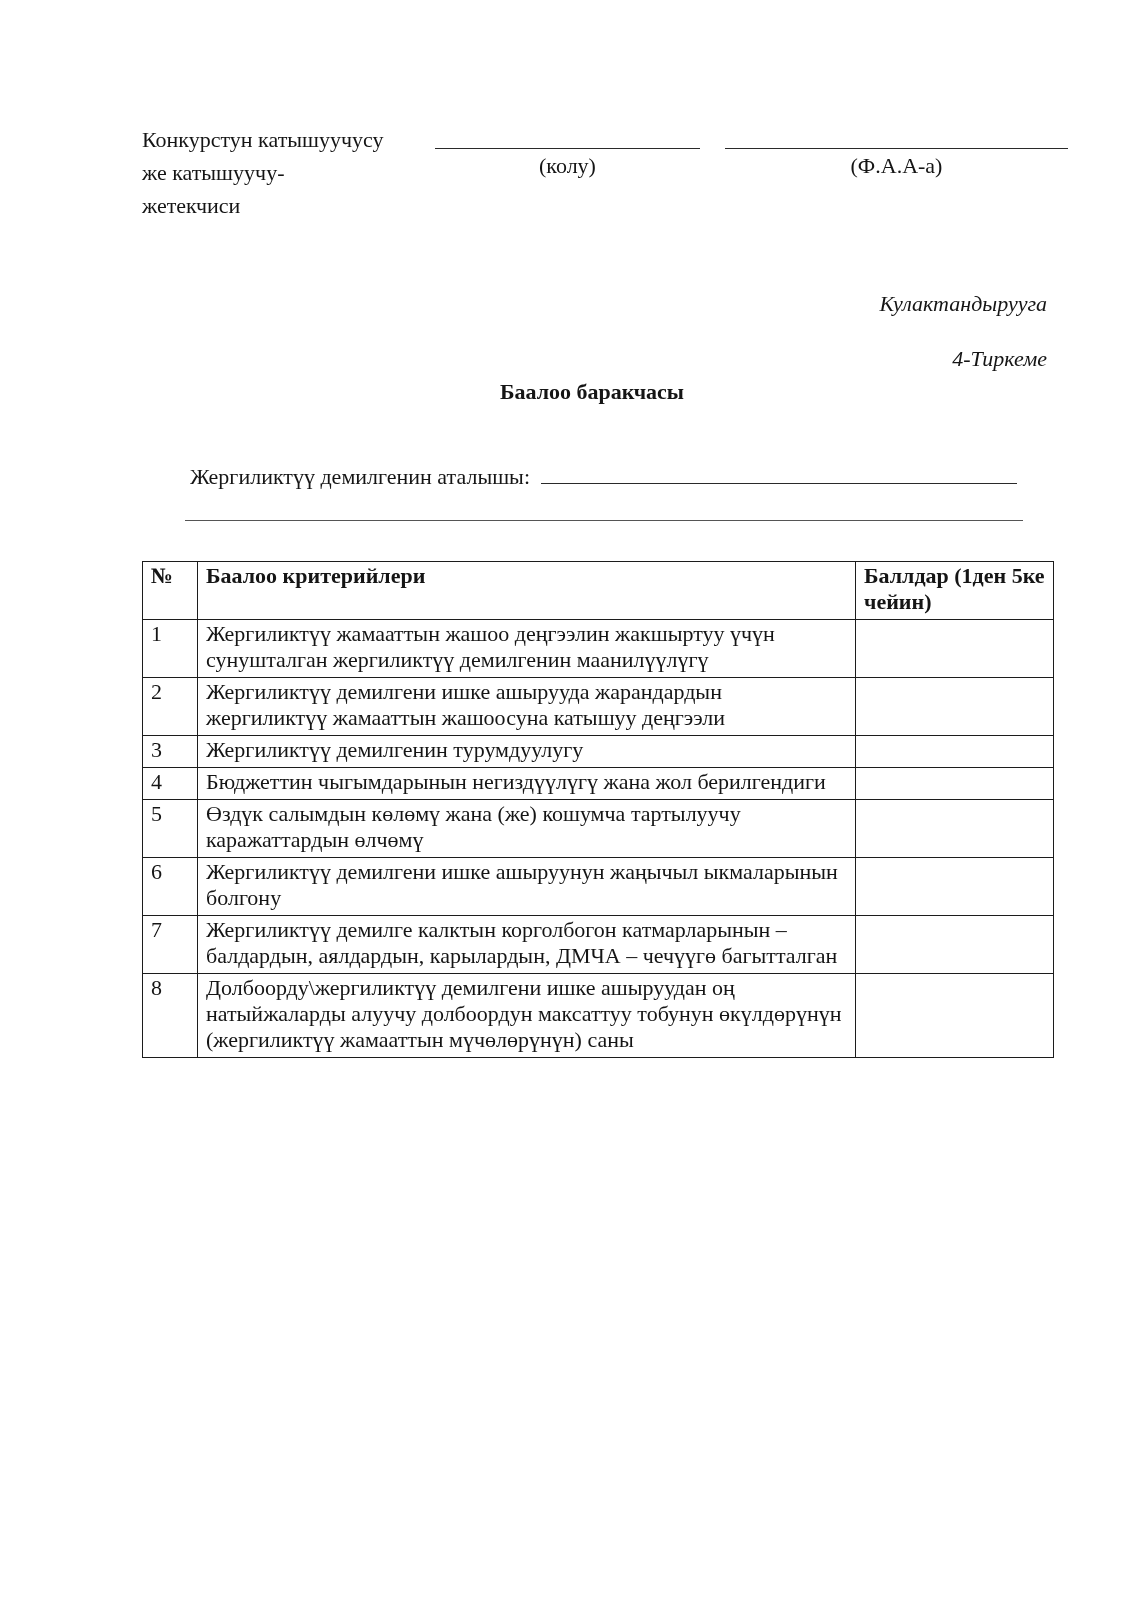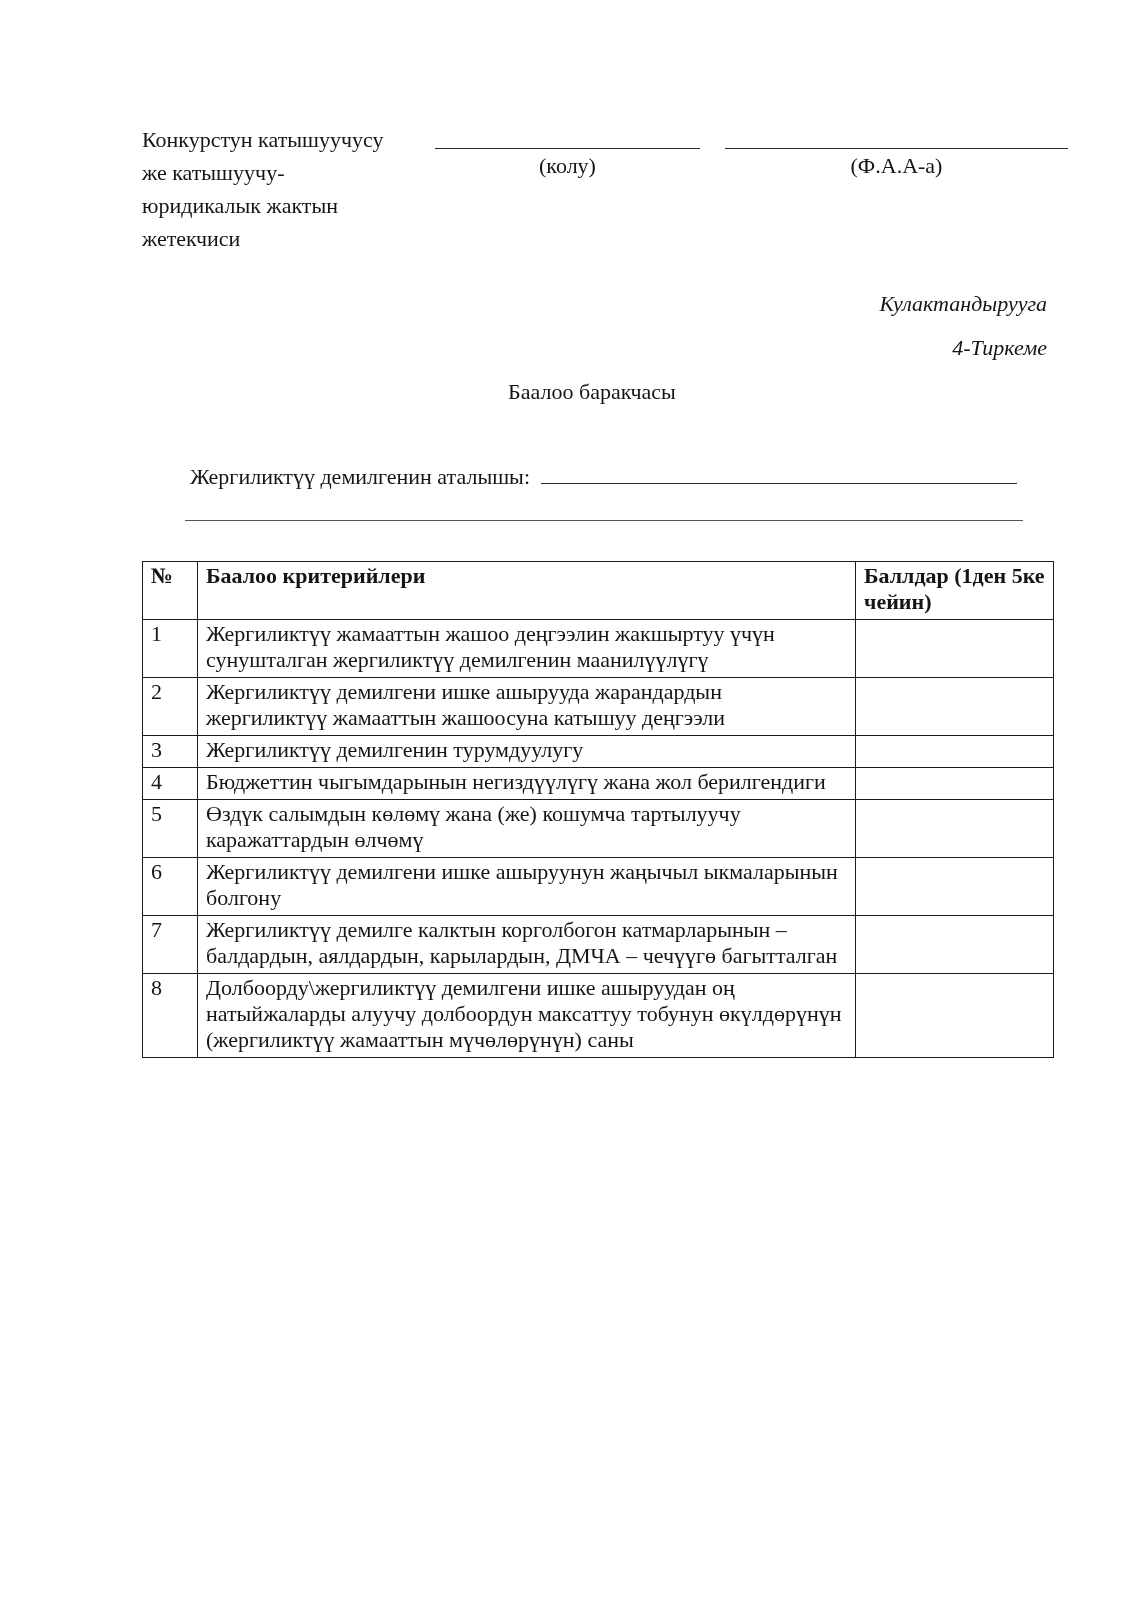--- a/index.html
+++ b/index.html
@@ -39,29 +39,29 @@
   .sig-caption-2 { left: 710px; width: 343px; }
 
   
   .ref-line {
     position: absolute;
     left: 122px; width: 910px;
     text-align: right;
     font-style: italic;
   }
   .ref-1 { top: 276px; }
-  .ref-2 { top: 320px; }
+  .ref-2 { top: 331px; }
 
   
   .doc-title {
     position: absolute;
     left: 122px; top: 364px;
     width: 910px;
     text-align: center;
-    font-weight: normal;
+    font-weight: bold;
   }
 
   
   .initiative-row {
     position: absolute;
     left: 170px; top: 442px;
     width: 837px;
     display: flex;
     align-items: baseline;
   }
@@ -107,21 +107,20 @@
   th.h-score, td.criteria { text-align: justify; }
   thead th { height: 52px; }
   td.score { }
 </style>
 </head>
 <body>
 
 <div class="sig-labels">
   <div>Конкурстун катышуучусу</div>
   <div>же катышуучу-</div>
-  <div>юридикалык жактын</div>
   <div>жетекчиси</div>
 </div>
 <div class="sig-line sig-line-1"></div>
 <div class="sig-line sig-line-2"></div>
 <div class="sig-caption sig-caption-1">(колу)</div>
 <div class="sig-caption sig-caption-2">(Ф.А.А-а)</div>
 
 <div class="ref-line ref-1">Кулактандырууга</div>
 <div class="ref-line ref-2">4-Тиркеме</div>
 

